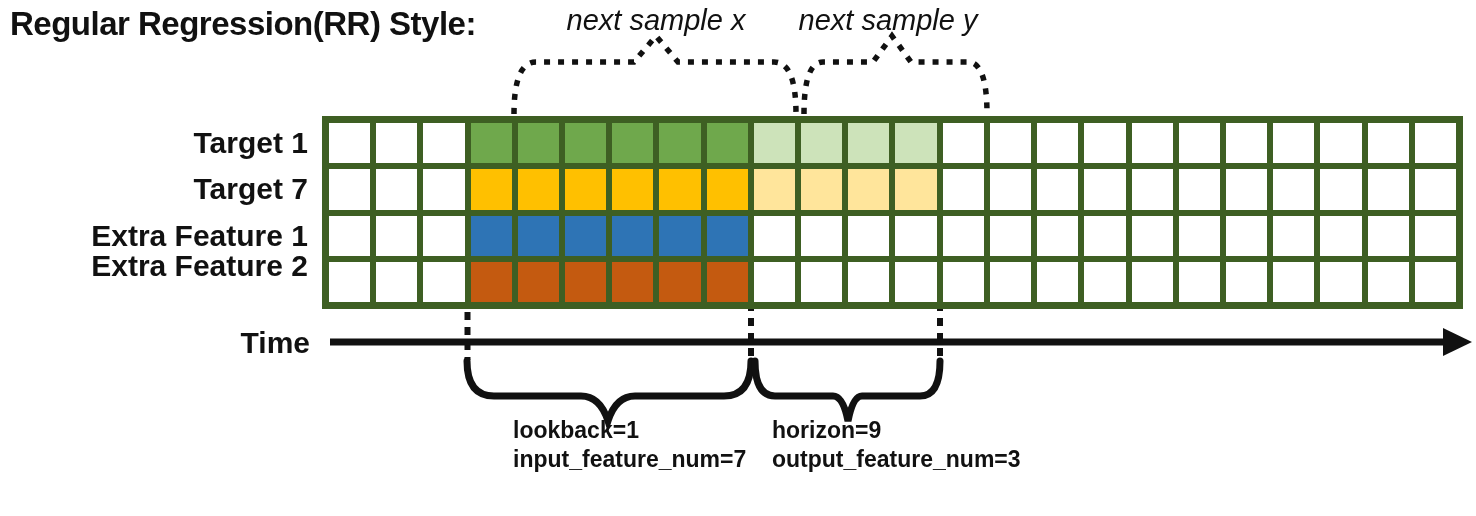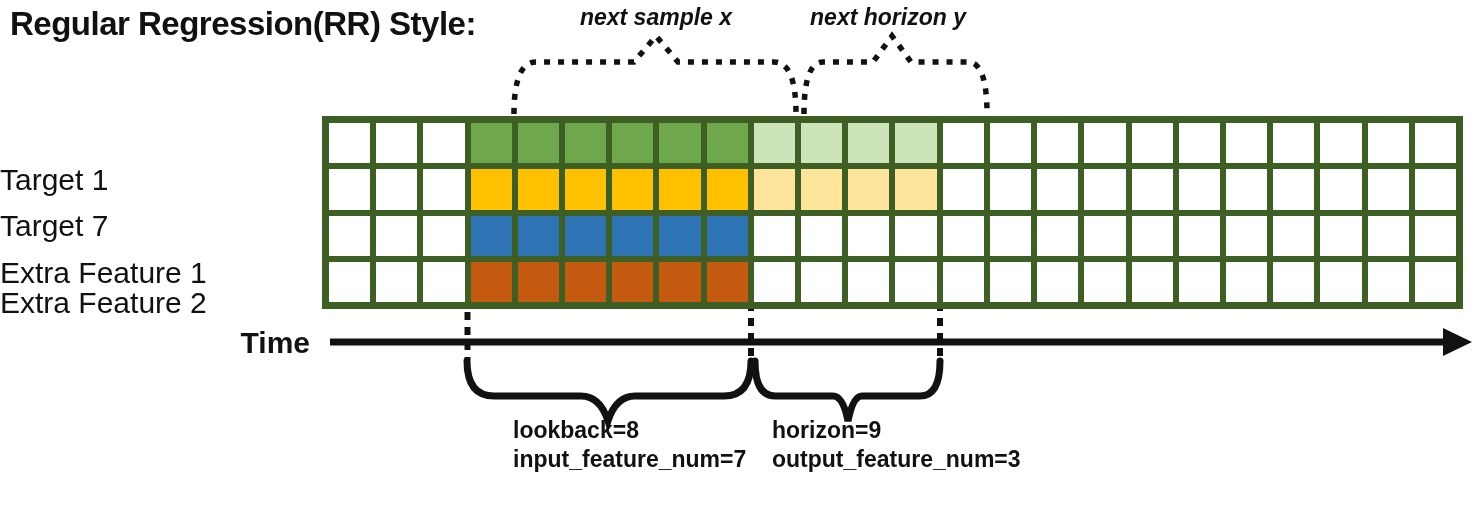--- a/index.html
+++ b/index.html
@@ -13,44 +13,43 @@
     overflow: hidden;
   }
   .abs { position: absolute; }
   #title {
     left: 10px; top: 5px;
     font-size: 33px; font-weight: 700; letter-spacing: -0.5px;
     white-space: nowrap;
   }
   .top-note {
     top: 4px;
-    font-size: 23px; font-style: italic; font-weight: 700;
+    font-size: 29px; font-style: italic; font-weight: 400;
     transform: translateX(-50%);
     white-space: nowrap;
   }
   #note-x { left: 656px; }
   #note-y { left: 888px; }
   #svg-overlay { left: 0; top: 0; width: 1476px; height: 516px; pointer-events: none; }
   #ts-grid {
     left: 322px; top: 116px;
     width: 1141px; height: 193px;
     box-sizing: border-box;
     border: 7px solid #3e5f23;
     background: #3e5f23;
     display: grid;
     gap: 6px;
   }
   .cell { width: 100%; height: 100%; }
   .row-label {
     left: 0; width: 308px;
-    text-align: left;
-    font-size: 30px; font-weight: 400;
+    text-align: right;
+    font-size: 30px; font-weight: 700;
     line-height: 34px;
     white-space: nowrap;
-    margin-top: 37px;
   }
   #row-label-0 { top: 126px; }
   #row-label-1 { top: 172px; }
   #row-label-2 { top: 219px; }
   #row-label-3 { top: 249px; }
   #time-label {
     left: 0; top: 326px; width: 310px;
     text-align: right;
     font-size: 30px; font-weight: 700;
     white-space: nowrap;
@@ -65,21 +64,21 @@
   #bottom-output { left: 772px; }
 </style>
 </head>
 <body>
 
 <div id="canvas">
 
   <div id="title" class="abs">Regular Regression(RR) Style:</div>
 
   <div id="note-x" class="abs top-note">next sample x</div>
-  <div id="note-y" class="abs top-note">next horizon y</div>
+  <div id="note-y" class="abs top-note">next sample y</div>
 
   <svg id="svg-overlay" class="abs" viewBox="0 0 1476 516" xmlns="http://www.w3.org/2000/svg">
 
     <path d="M 514 114 Q 514 62 536 62 L 634 62 L 656 36 L 678 62 L 774 62 Q 796 62 796 114" fill="none" stroke="#111111" stroke-width="5.5" stroke-dasharray="6 8"></path>
 
     <path d="M 804 114 Q 804 62 823 62 L 873 62 L 892 36 L 911 62 L 968 62 Q 987 62 987 114" fill="none" stroke="#111111" stroke-width="5.5" stroke-dasharray="6 8"></path>
 
     <path d="M 467.5 312 V 360" fill="none" stroke="#111111" stroke-width="6" stroke-dasharray="8 7"></path>
     <path d="M 751 213 V 360" fill="none" stroke="#111111" stroke-width="6" stroke-dasharray="8 7"></path>
     <path d="M 940 213 V 360" fill="none" stroke="#111111" stroke-width="6" stroke-dasharray="8 7"></path>
@@ -192,21 +191,21 @@
     </div>
 
   <div id="row-label-0" class="abs row-label">Target 1</div>
   <div id="row-label-1" class="abs row-label">Target 7</div>
   <div id="row-label-2" class="abs row-label">Extra Feature 1</div>
   <div id="row-label-3" class="abs row-label">Extra Feature 2</div>
 
   <div id="time-label" class="abs">Time</div>
 
   <div id="bottom-input" class="abs bottom-block">
-    <div>lookback=8</div>
+    <div>lookback=1</div>
     <div>input_feature_num=7</div>
   </div>
 
   <div id="bottom-output" class="abs bottom-block">
     <div>horizon=9</div>
     <div>output_feature_num=3</div>
   </div>
 
 </div>
 

